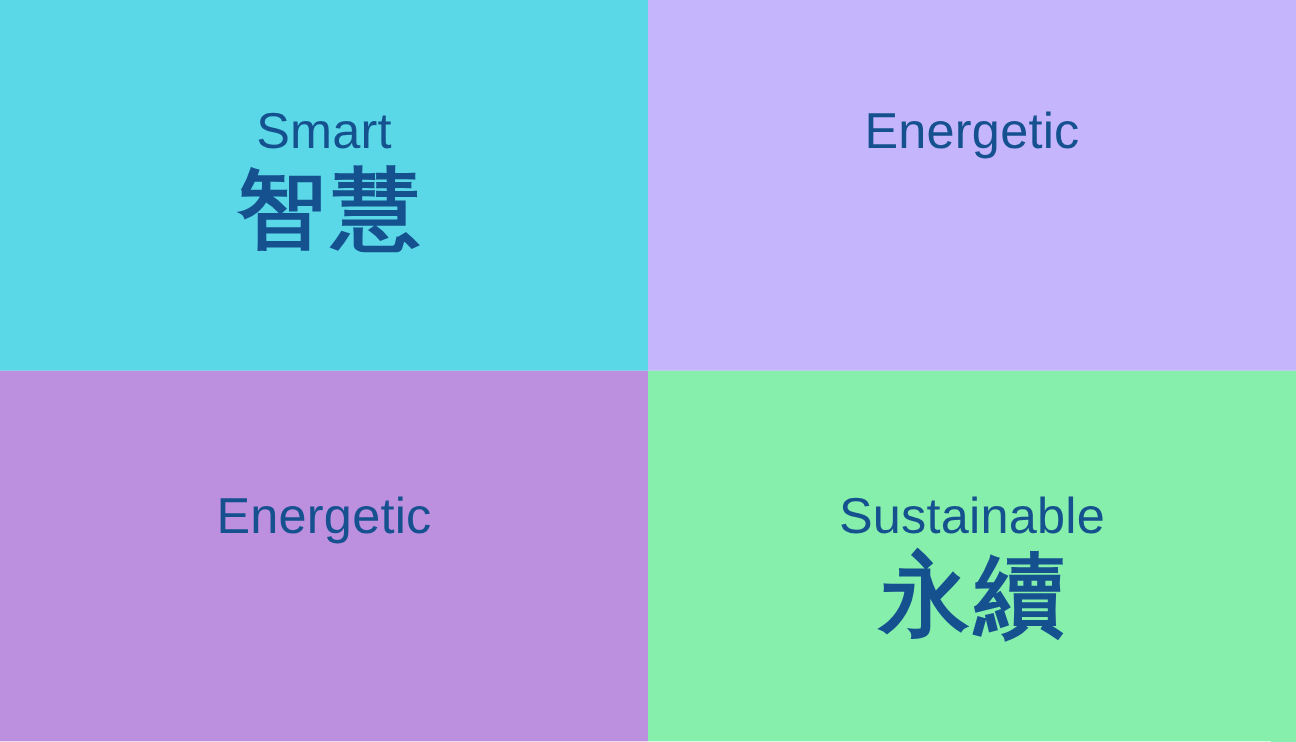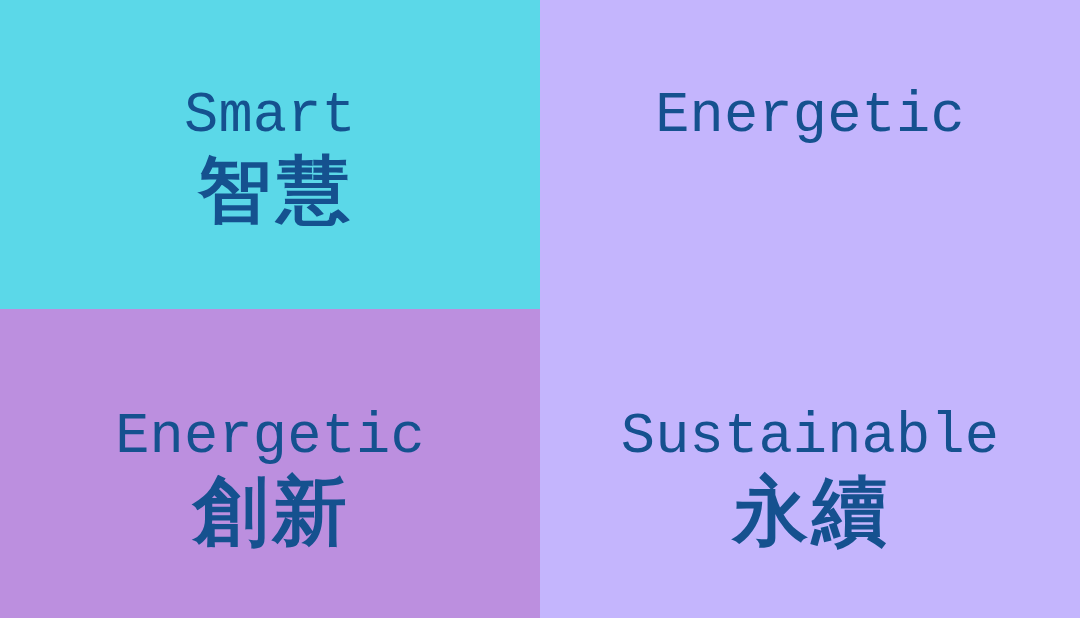--- a/index.html
+++ b/index.html
@@ -41,26 +41,25 @@
   }
 
   .card-text {
     display: flex;
     flex-direction: column;
     align-items: center;
     width: 100%;
   }
 
   .label-en {
-    font-size: 57px;
+    font-size: 42px;
     line-height: 1.0;
     font-weight: 400;
     letter-spacing: 0.2px;
     white-space: nowrap;
-    font-family: Liberation Mono, monospace;
   }
 
   .label-zh {
     font-size: 73px;
     line-height: 1.06;
     font-weight: 700;
     letter-spacing: 6px;
     
     margin-left: 14px;
     margin-top: 6px;
@@ -89,24 +88,23 @@
 
   <div class="value-card row-top" style="background-color: #c4b5fd; color: rgb(21, 81, 143);">
     <div class="card-text">
       <div class="label-en">Energetic</div>
     </div>
   </div>
 
   <div class="value-card row-bottom" style="background-color: rgb(188, 143, 223); color: rgb(21, 81, 143);">
     <div class="card-text">
       <div class="label-en">Energetic</div>
-      <div class="label-zh">創新</div>
     </div>
   </div>
 
-  <div class="value-card row-bottom" style="background-color: #c4b5fd; color: rgb(21, 81, 143);">
+  <div class="value-card row-bottom" style="background-color: #86efac; color: rgb(21, 81, 143);">
     <div class="card-text">
       <div class="label-en">Sustainable</div>
       <div class="label-zh">永續</div>
     </div>
   </div>
 
 </div>
 
 </body></html>

